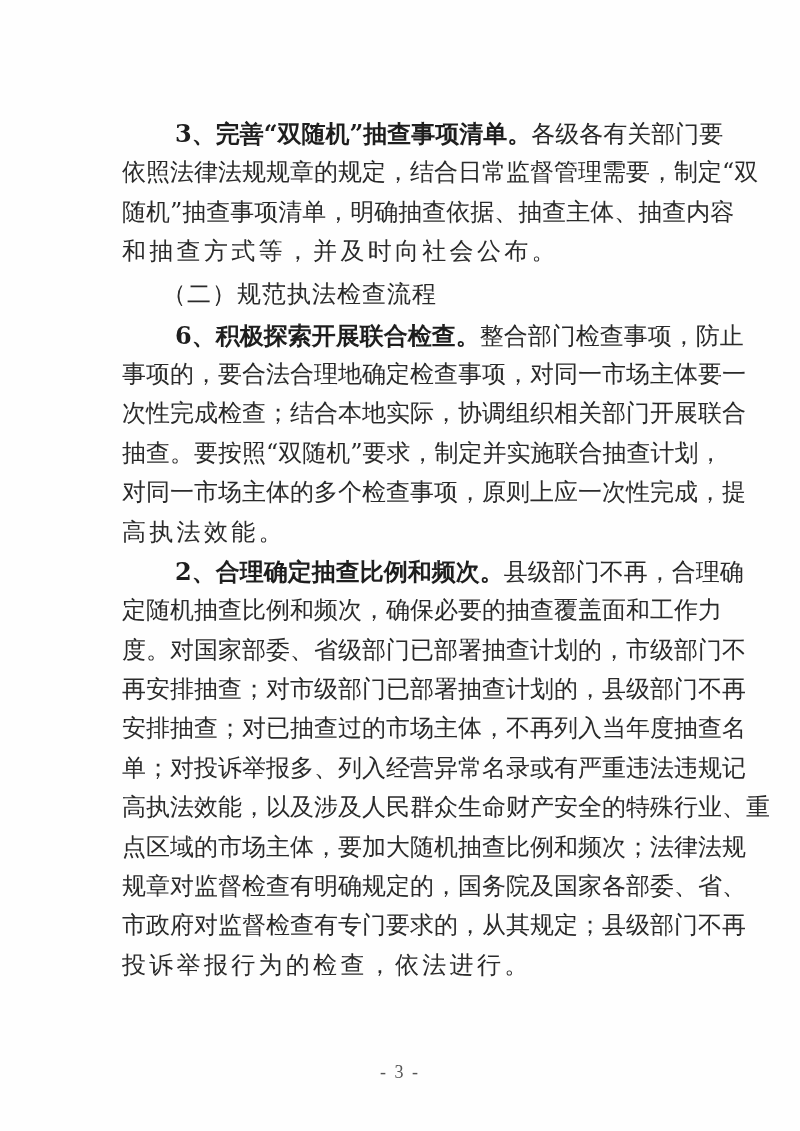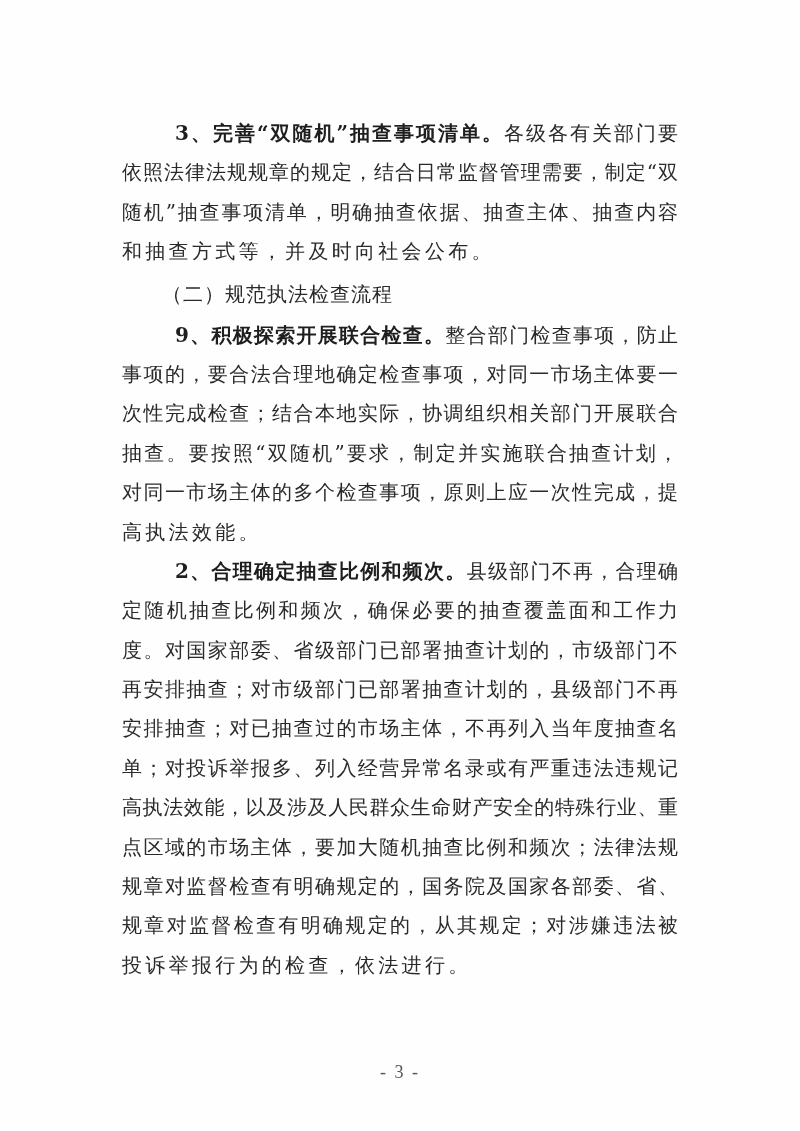--- a/index.html
+++ b/index.html
@@ -23,21 +23,21 @@
     }
     .text-block {
       position: absolute;
       left: 122px;
       top: 114px;
       width: 556px;
     }
     .line {
       height: 39.4px;
       line-height: 39.4px;
-      font-size: 20px;
+      font-size: 24px;
       white-space: nowrap;
       text-align: justify;
       text-align-last: justify;
       letter-spacing: 0;
       overflow: visible;
     }
     .line.last {
       text-align-last: left;
       letter-spacing: 3.3px;
     }
@@ -73,35 +73,35 @@
 <div class="page">
   <div class="text-block">
 
     <div class="line indent"><span class="bold">3、完善“双随机”抽查事项清单。</span><span>各级各有关部门要</span></div>
     <div class="line">依照法律法规规章的规定，结合日常监督管理需要，制定“双</div>
     <div class="line">随机”抽查事项清单，明确抽查依据、抽查主体、抽查内容</div>
     <div class="line last">和抽查方式等，并及时向社会公布。</div>
 
     <div class="line heading">（二）规范执法检查流程</div>
 
-    <div class="line indent"><span class="bold">9、积极探索开展联合检查。</span><span>整合部门检查事项，防止</span></div>
+    <div class="line indent"><span class="bold">6、积极探索开展联合检查。</span><span>整合部门检查事项，防止</span></div>
     <div class="line">事项的，要合法合理地确定检查事项，对同一市场主体要一</div>
     <div class="line">次性完成检查；结合本地实际，协调组织相关部门开展联合</div>
     <div class="line">抽查。要按照“双随机”要求，制定并实施联合抽查计划，</div>
     <div class="line">对同一市场主体的多个检查事项，原则上应一次性完成，提</div>
     <div class="line last">高执法效能。</div>
 
     <div class="line indent"><span class="bold">2、合理确定抽查比例和频次。</span><span>县级部门不再，合理确</span></div>
     <div class="line">定随机抽查比例和频次，确保必要的抽查覆盖面和工作力</div>
     <div class="line">度。对国家部委、省级部门已部署抽查计划的，市级部门不</div>
     <div class="line">再安排抽查；对市级部门已部署抽查计划的，县级部门不再</div>
     <div class="line">安排抽查；对已抽查过的市场主体，不再列入当年度抽查名</div>
     <div class="line">单；对投诉举报多、列入经营异常名录或有严重违法违规记</div>
     <div class="line">高执法效能，以及涉及人民群众生命财产安全的特殊行业、重</div>
     <div class="line">点区域的市场主体，要加大随机抽查比例和频次；法律法规</div>
     <div class="line">规章对监督检查有明确规定的，国务院及国家各部委、省、</div>
-    <div class="line">规章对监督检查有明确规定的，从其规定；对涉嫌违法被</div>
+    <div class="line">市政府对监督检查有专门要求的，从其规定；县级部门不再</div>
     <div class="line last">投诉举报行为的检查，依法进行。</div>
 
   </div>
 
   <div class="page-number">- 3 -</div>
 </div>
 
 </body></html>

